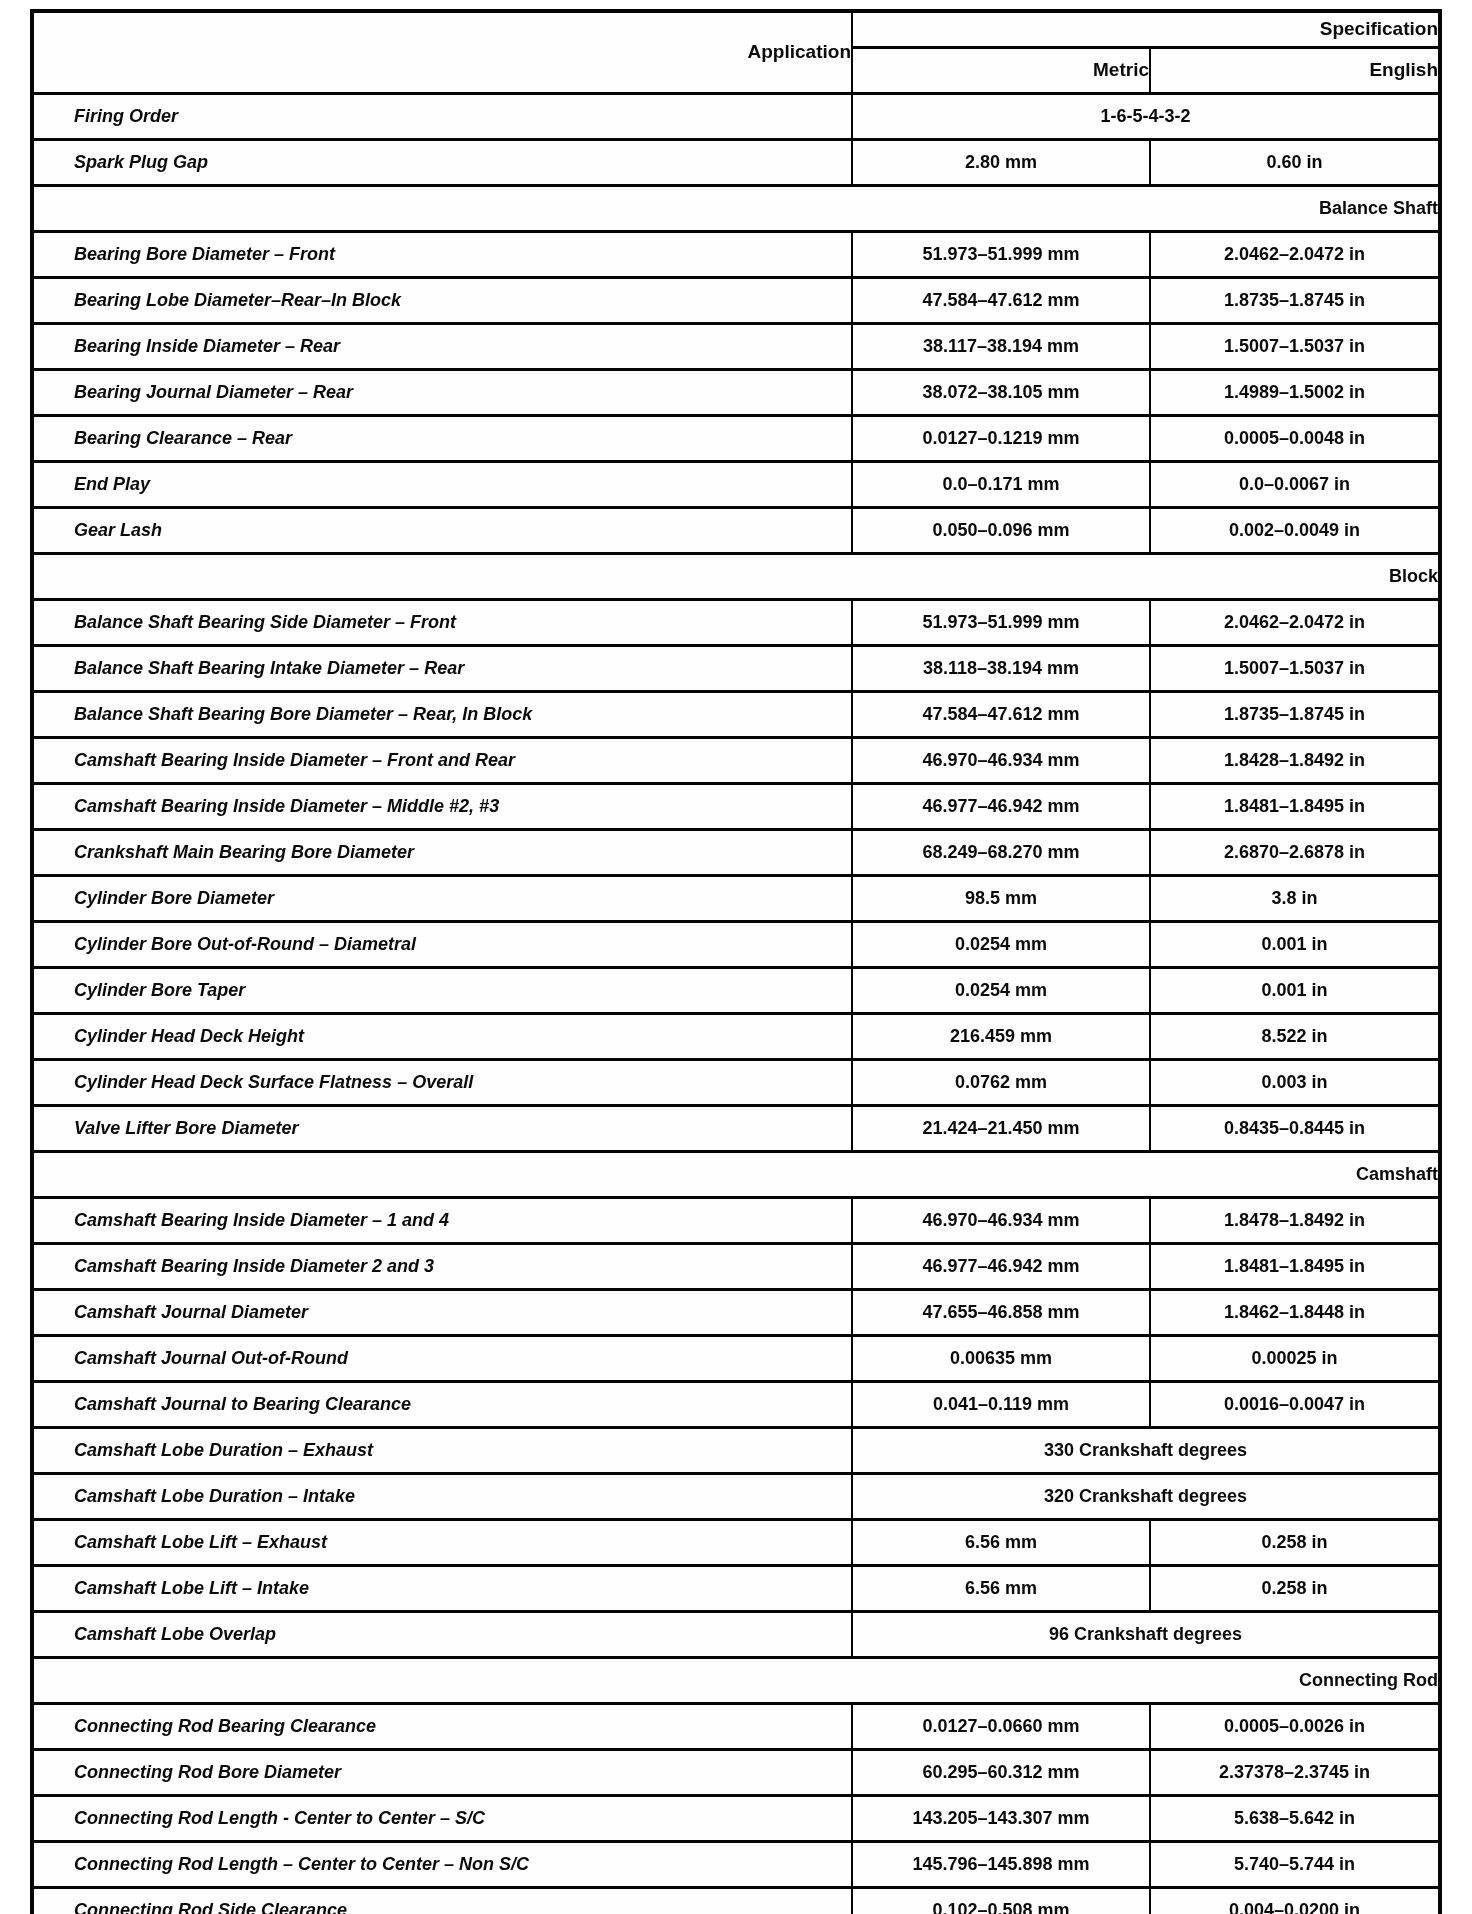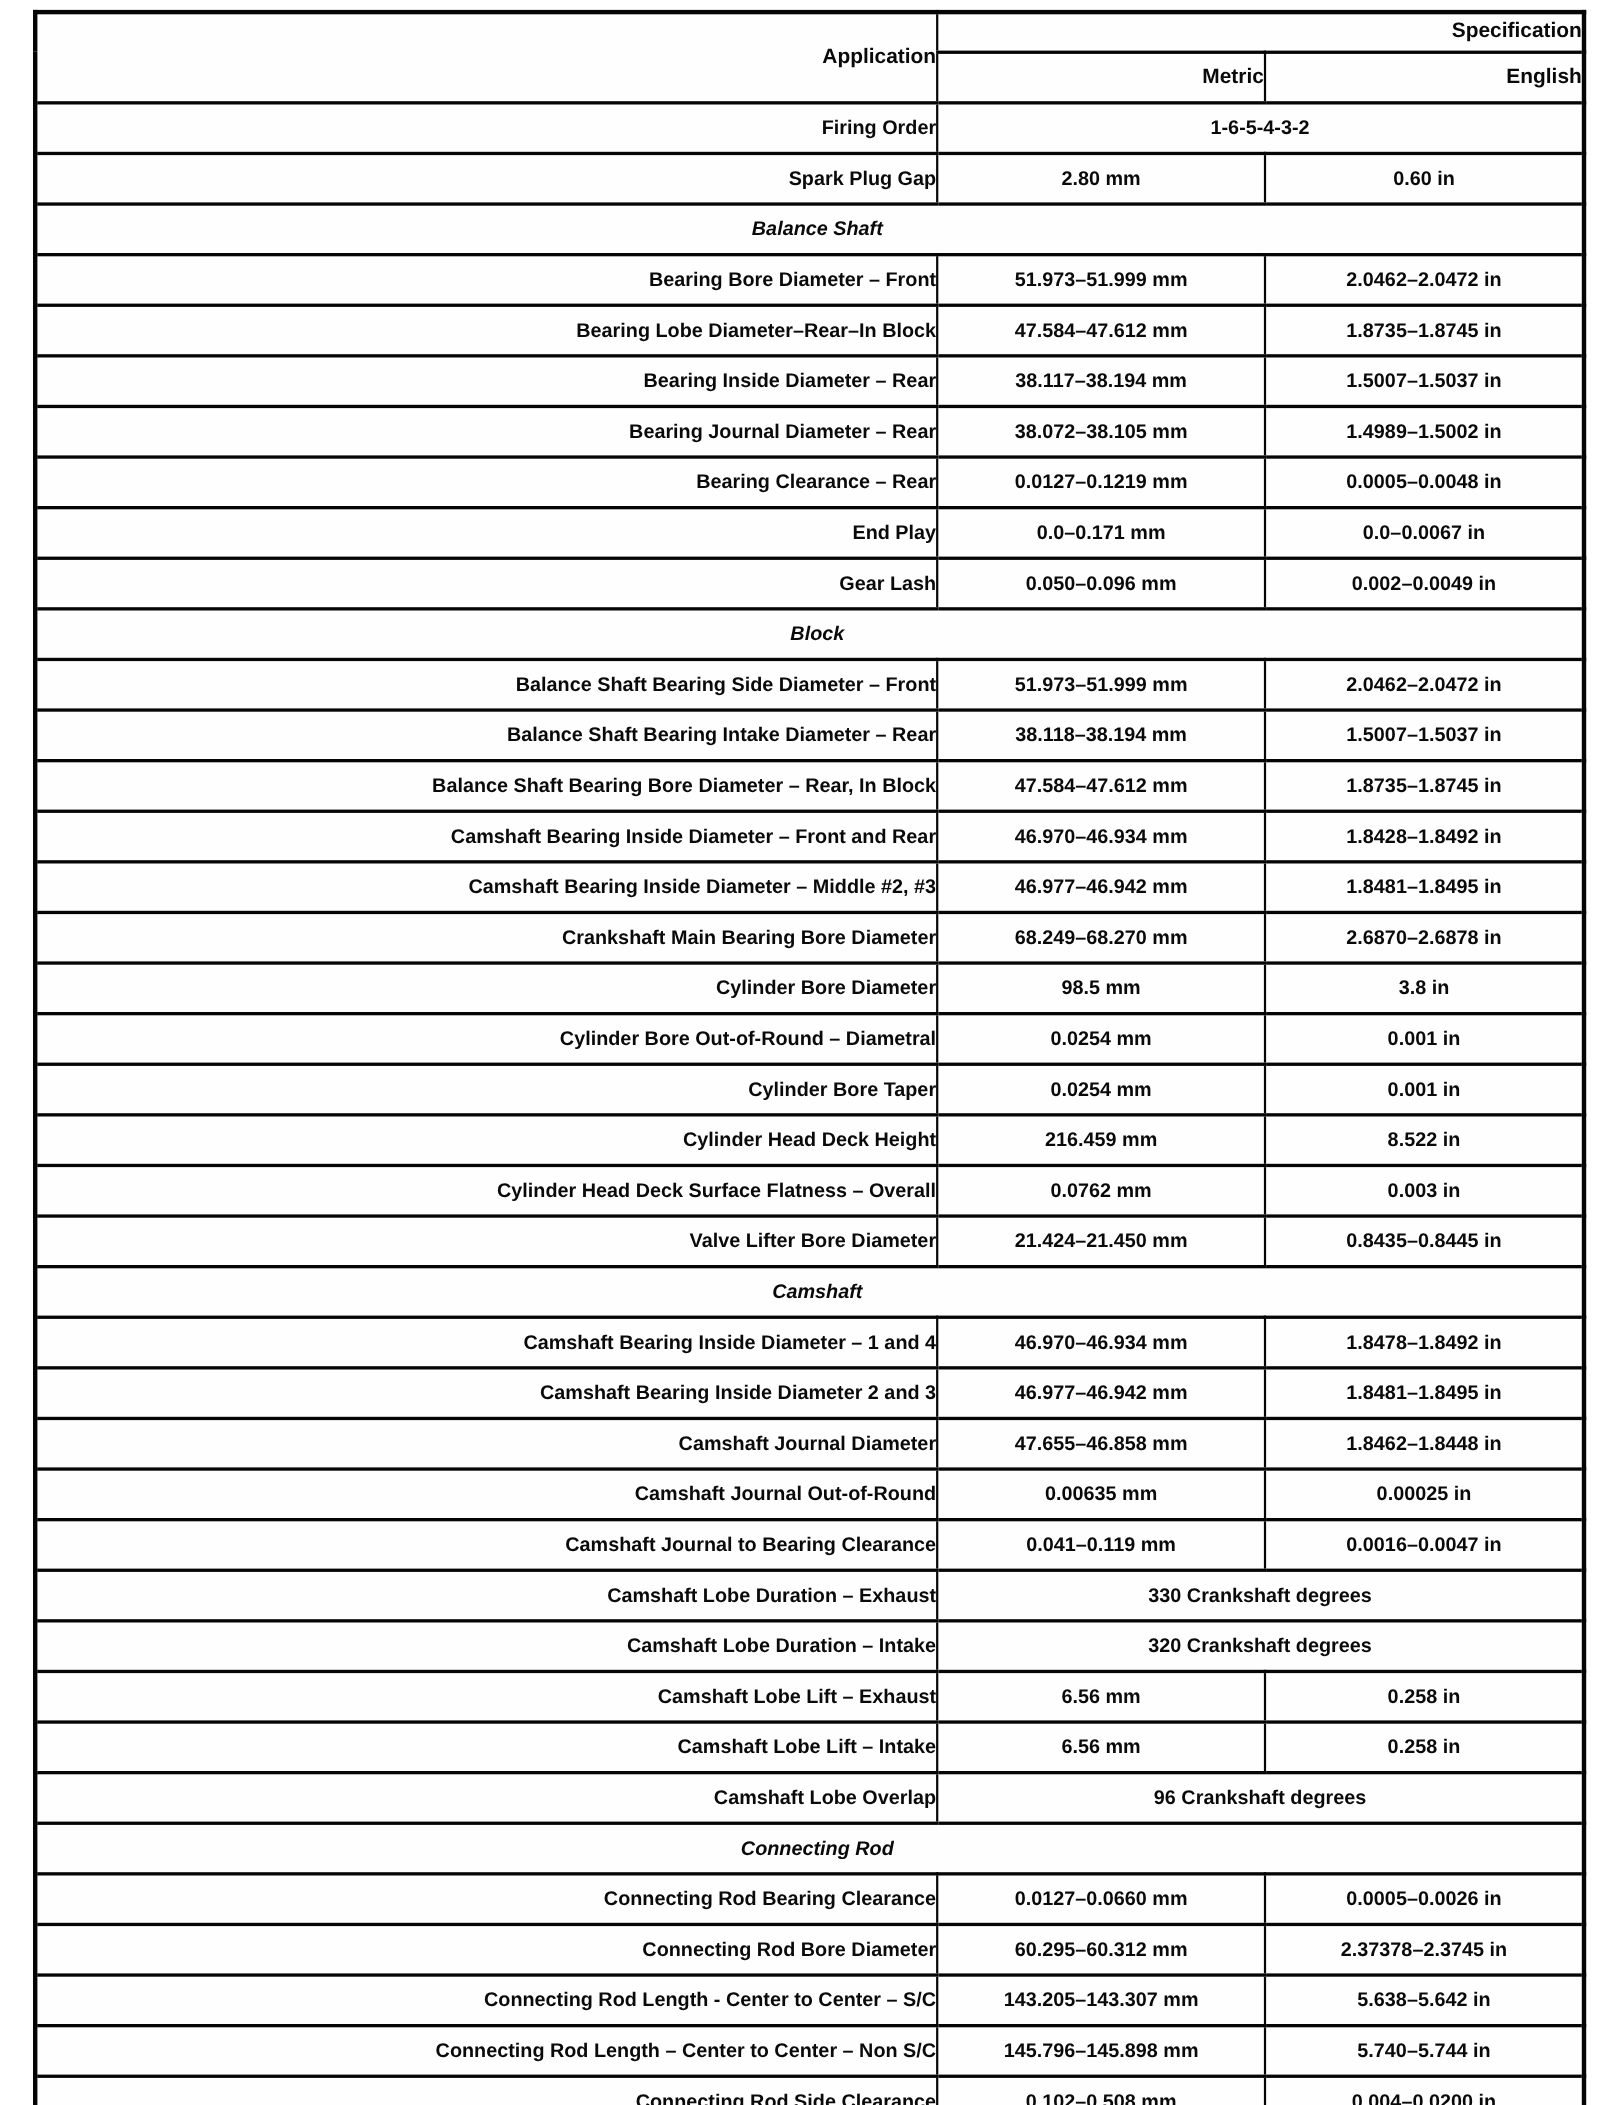--- a/index.html
+++ b/index.html
@@ -50,27 +50,27 @@
   tr.h1 { height: 36px; }
   tr.h2 { height: 46px; }
 
   tbody td {
     height: 43px;
     font-size: 18px;
     font-weight: bold;
     padding: 0;
   }
   td.app {
+    text-align: left;
+    padding-left: 40px;
+    font-style: italic;
+  }
+  td.section {
     text-align: right;
-    padding-left: 40px;
-  }
-  td.section {
-    text-align: center;
     padding-left: 14px;
-    font-style: italic;
   }
   td.val {
     text-align: center;
   }
 </style>
 </head>
 <body>
 
 <div class="page">
   <table class="spec-table">

